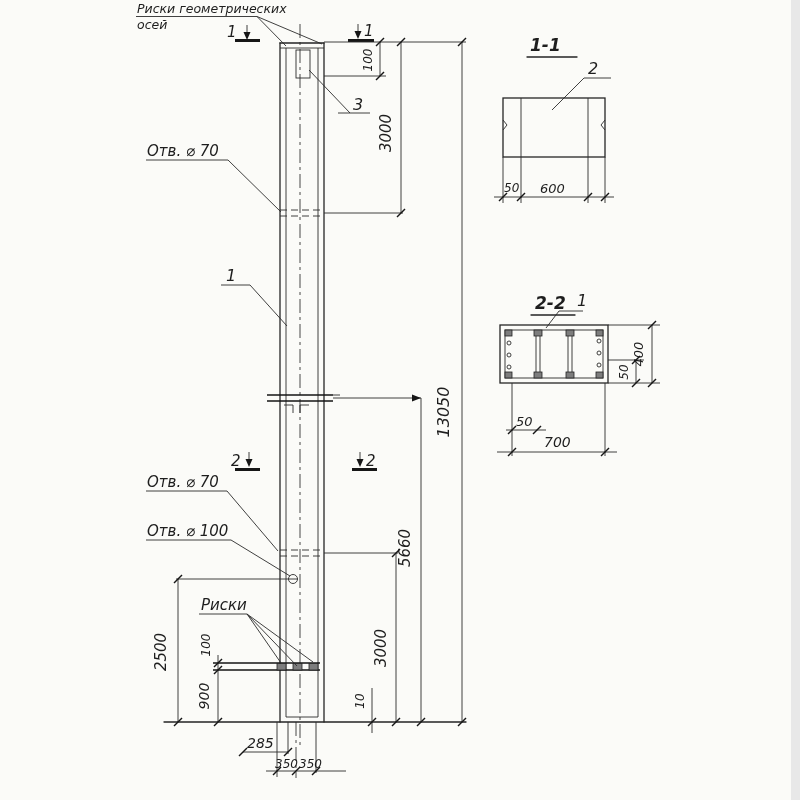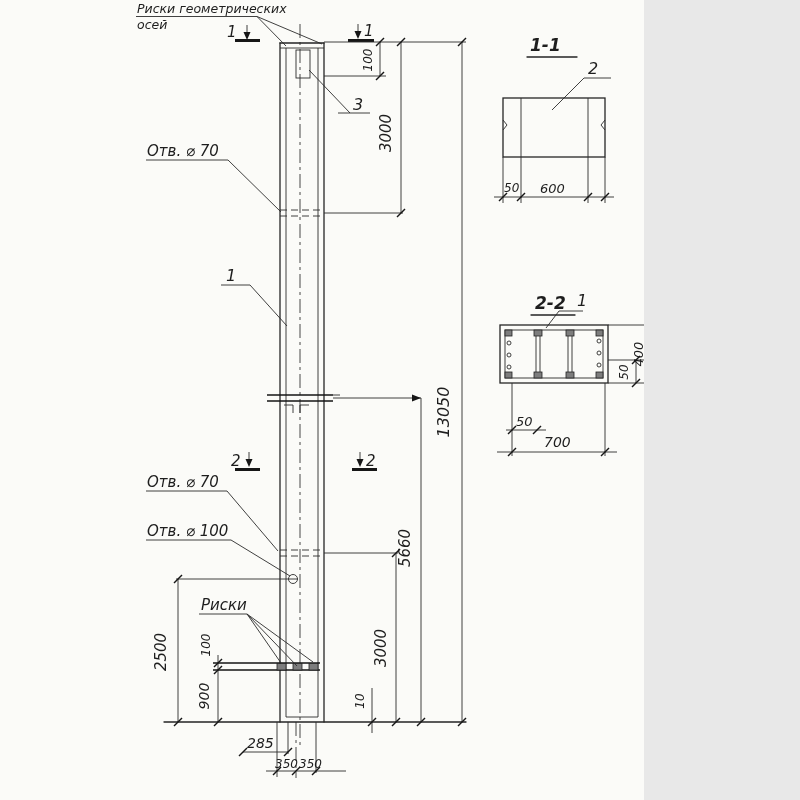--- a/index.html
+++ b/index.html
@@ -1,16 +1,16 @@
 <!DOCTYPE html>
 <html><head>
 <meta charset="utf-8">
 <style>
   html,body{margin:0;padding:0;background:#e8e8e8;}
-  .page{width:644px;height:800px;background:#fbfbf8;position:relative;overflow:hidden;}
+  .page{width:791px;height:800px;background:#fbfbf8;position:relative;overflow:hidden;}
   svg{display:block;}
   text{font-family:"DejaVu Sans",sans-serif;font-style:italic;fill:#1e1e1e;}
   .ln{stroke:#252525;stroke-width:1.3;fill:none;stroke-linecap:round;}
   .thin{stroke:#2b2b2b;stroke-width:0.9;fill:none;}
   .dash{stroke:#2b2b2b;stroke-width:0.9;fill:none;stroke-dasharray:7 4;}
   .cl{stroke:#333;stroke-width:0.9;fill:none;stroke-dasharray:14 4 3 4;}
   .tick{stroke:#161616;stroke-width:1.4;fill:none;}
   .bar{stroke:#141414;stroke-width:1.6;fill:none;}
   .sq{fill:#7d7d7d;stroke:#222;stroke-width:0.8;}
   .arr{fill:#161616;stroke:none;}

